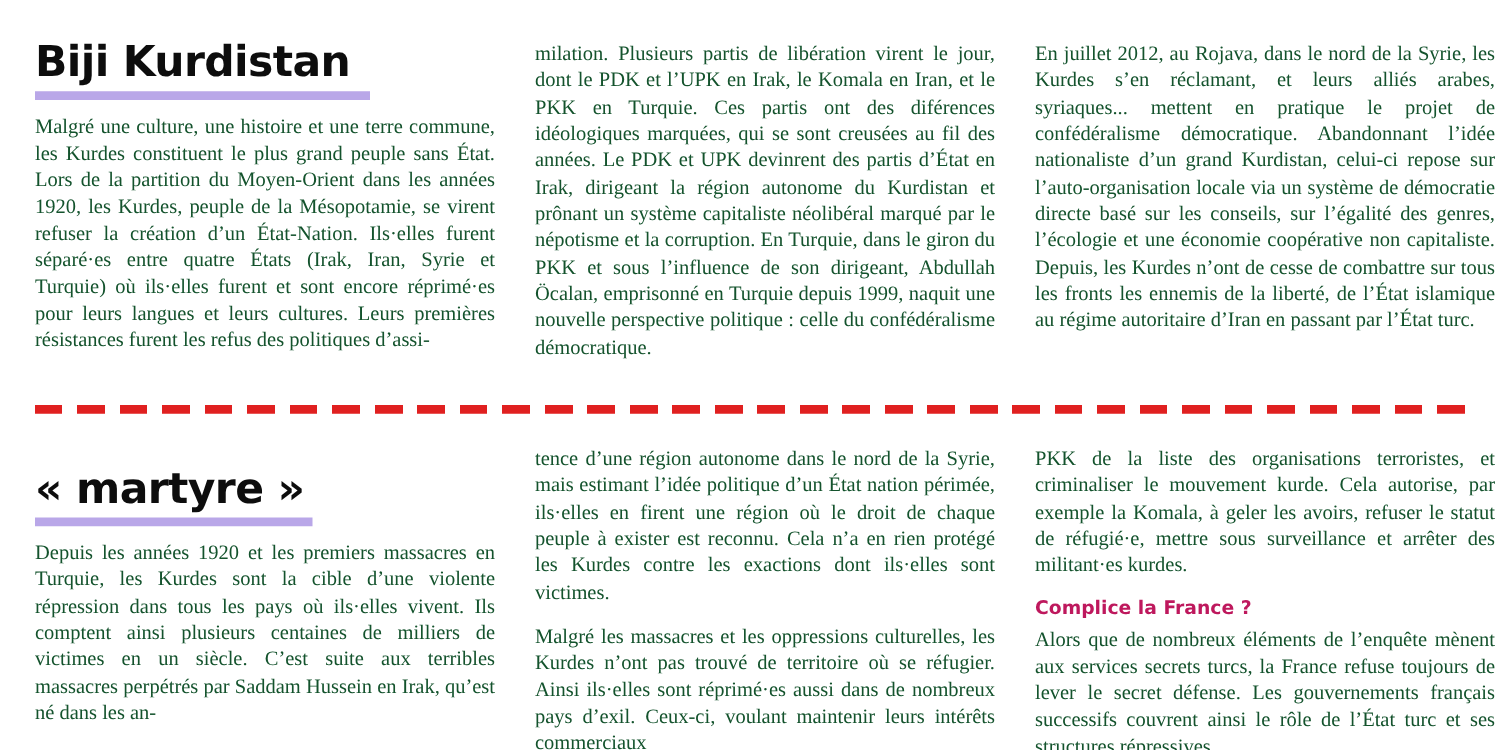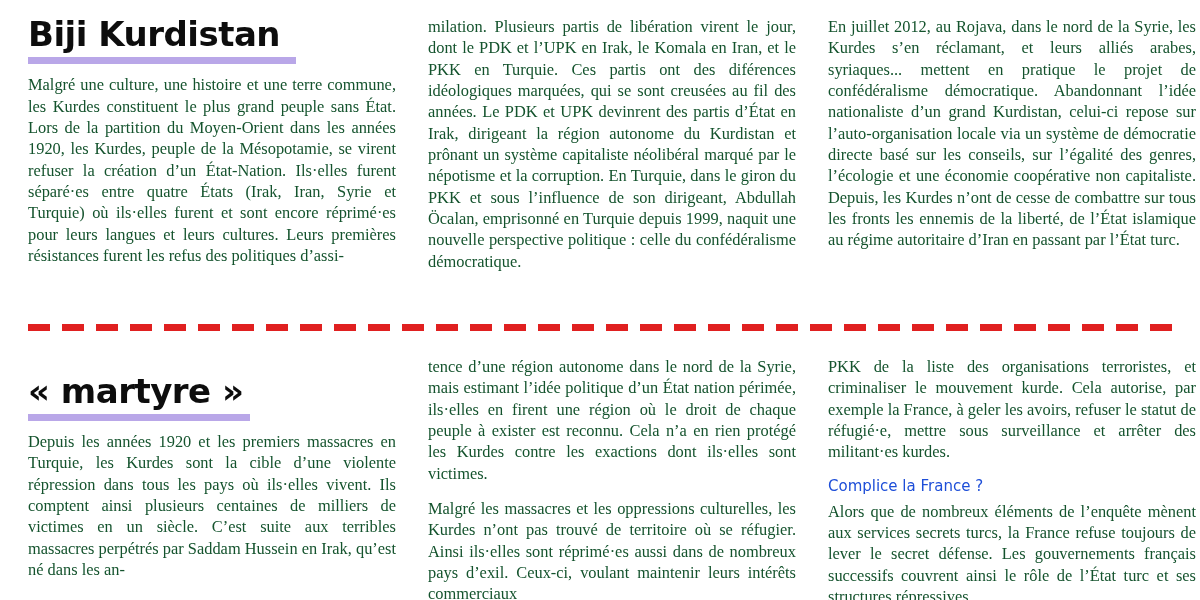--- a/index.html
+++ b/index.html
@@ -24,21 +24,21 @@
 
   
   .section {
     display: grid;
     grid-template-columns: 368px 368px 368px;
     column-gap: 32px;
     padding: 0 28px;
     box-sizing: border-box;
   }
   .section-top {
-    padding-top: 16px;
+    padding-top: 32px;
   }
   .section-bottom {
     padding-top: 8px;
   }
 
   
   .headline {
     font-family: "DejaVu Sans", sans-serif;
     font-weight: bold;
     font-size: 34px;
@@ -81,25 +81,25 @@
     color: #14532d;
   }
   .col p:last-child { margin-bottom: 0; }
 
   .col {
     overflow: hidden;
   }
 
   .subhead {
     font-family: "DejaVu Sans", sans-serif;
-    font-weight: normal;
+    font-weight: bold;
     font-size: 15px;
     margin: 0 0 6px 0;
     line-height: 1.2;
-    color: #1d4ed8;
+    color: #be185d;
   }
 
   
   .divider {
     position: absolute;
     left: 28px;
     right: 28px;
     height: 7px;
     background: repeating-linear-gradient(
       to right,
@@ -146,20 +146,20 @@
       </div>
       <p>Depuis les années 1920 et les premiers massacres en Turquie, les Kurdes sont la cible d’une violente répression dans tous les pays où ils·elles vivent. Ils comptent ainsi plusieurs centaines de milliers de victimes  en un siècle. C’est suite aux terribles massacres perpétrés par Saddam Hussein en Irak, qu’est né dans les an-</p>
     </div>
 
     <div class="col">
       <p>tence d’une région autonome dans le nord de la Syrie, mais estimant l’idée politique d’un État nation périmée, ils·elles en firent une région où le droit de chaque peuple à exister est reconnu. Cela n’a en rien protégé les Kurdes contre les exactions dont ils·elles sont victimes.</p>
       <p>Malgré les massacres et les oppressions culturelles, les Kurdes n’ont pas trouvé  de territoire où  se réfugier. Ainsi ils·elles sont réprimé·es aussi dans de nombreux pays d’exil. Ceux-ci, voulant maintenir leurs intérêts commerciaux</p>
     </div>
 
     <div class="col">
-      <p>PKK de la liste des organisations terroristes, et criminaliser le mouvement kurde. Cela autorise, par exemple la France, à geler les avoirs, refuser le statut de réfugié·e, mettre sous surveillance et arrêter des militant·es kurdes.</p>
+      <p>PKK de la liste des organisations terroristes, et criminaliser le mouvement kurde. Cela autorise, par exemple la Komala, à geler les avoirs, refuser le statut de réfugié·e, mettre sous surveillance et arrêter des militant·es kurdes.</p>
       <div class="subhead">Complice la France ?</div>
       <p>Alors que de nombreux éléments de l’enquête mènent aux services secrets turcs, la France refuse toujours de lever le secret défense. Les gouvernements français successifs couvrent ainsi le rôle de l’État turc et ses structures répressives</p>
     </div>
 
   </div>
 
 </div>
 
 </body></html>

